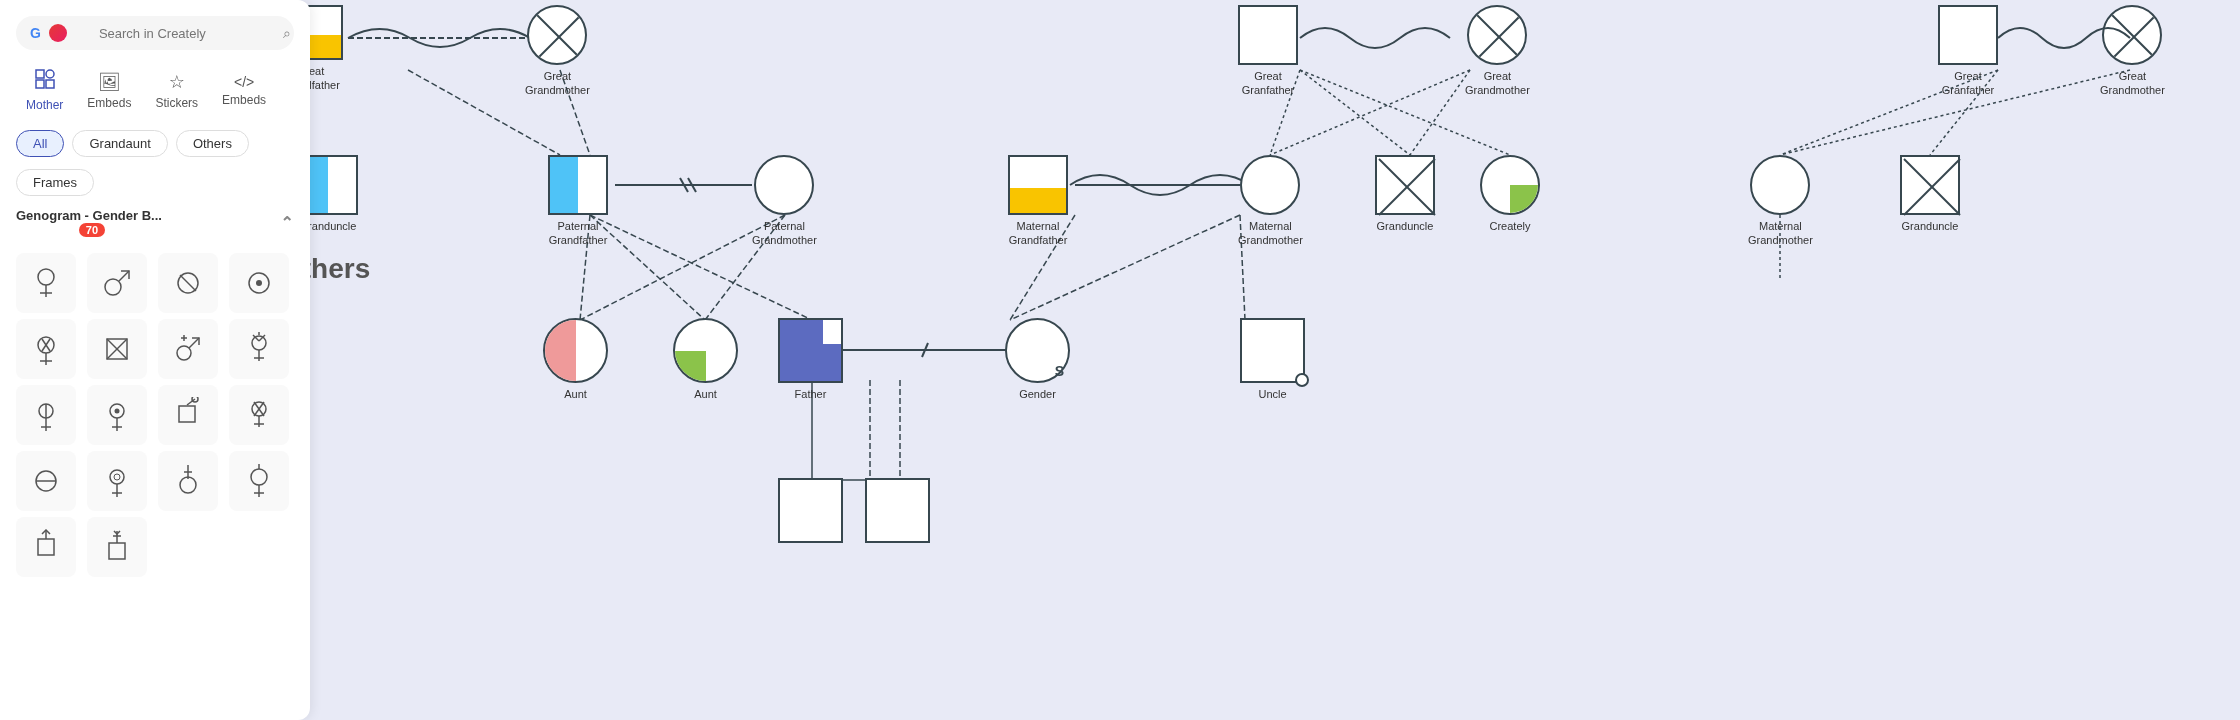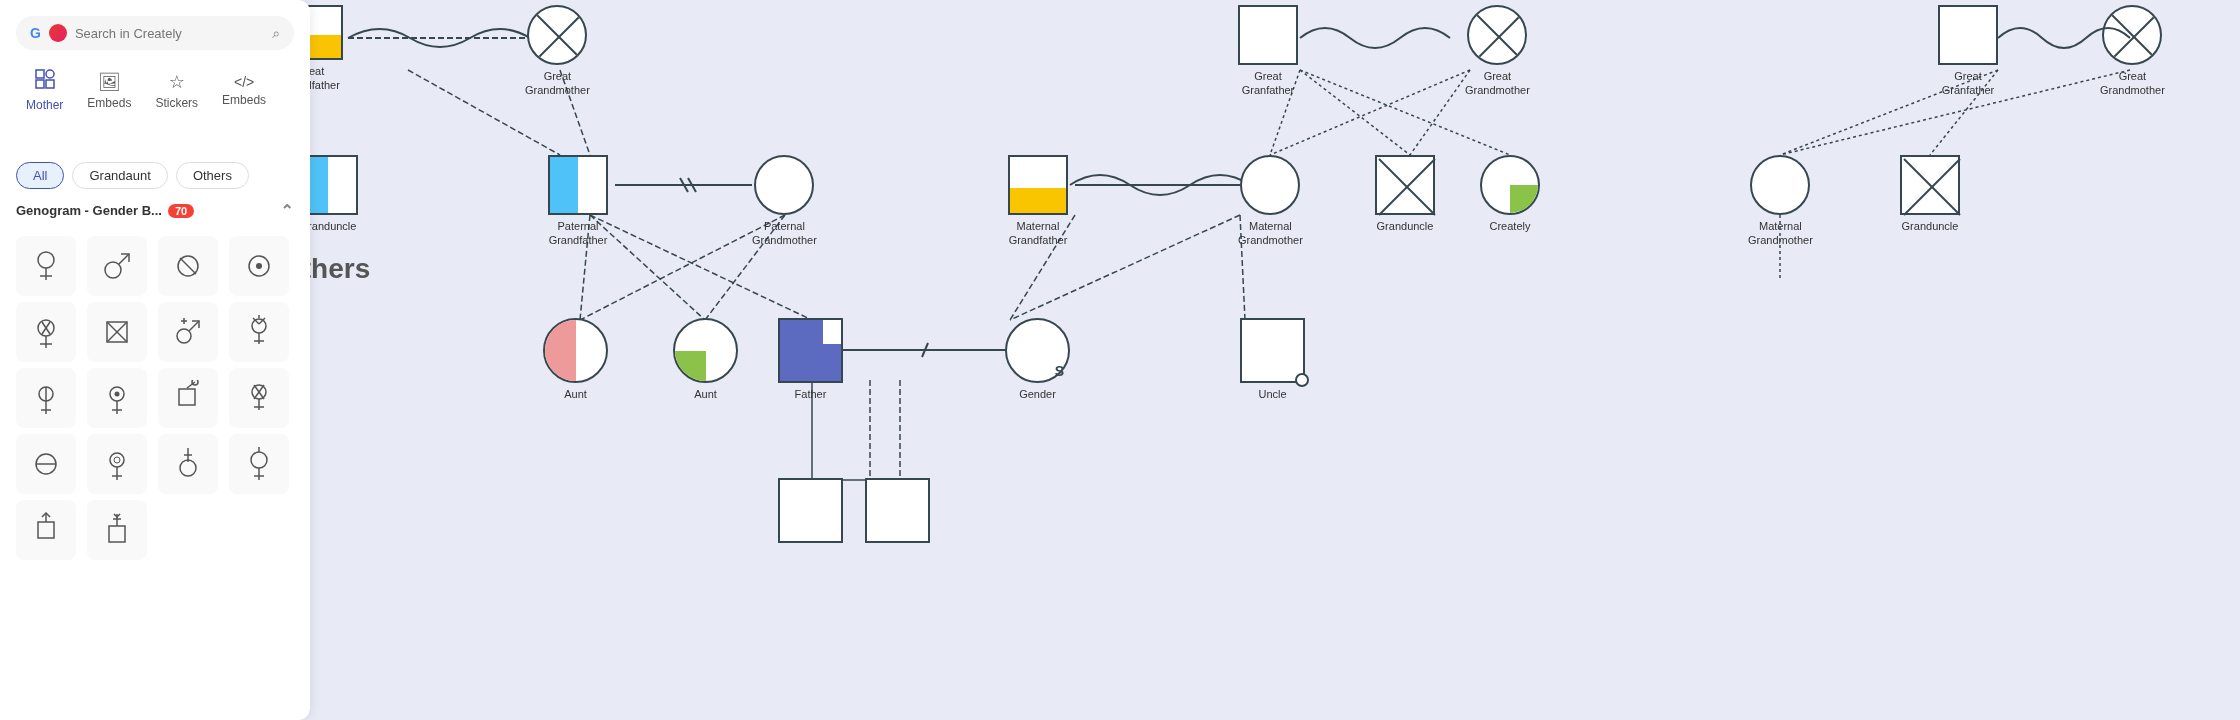--- a/index.html
+++ b/index.html
@@ -48,21 +48,21 @@
       color: #555;
     }
     .creately-icon {
       width: 18px; height: 18px;
       background: linear-gradient(135deg, #e53935, #e91e63);
       border-radius: 50%;
       display: inline-block;
     }
     .search-bar input {
       border: none; background: transparent; outline: none;
-      font-size: 13px; color: #7f1d1d; flex: 1;
+      font-size: 13px; color: #7f1d1d; flex: 1; margin-left: 24px;
     }
     .search-icon { color: #888; font-size: 14px; cursor: pointer; }
 
     .tabs-row {
       display: flex;
       gap: 4px;
       align-items: center;
     }
     .tab-item {
       display: flex;
@@ -85,21 +85,20 @@
       flex-wrap: wrap;
     }
     .filter-btn {
       padding: 5px 16px;
       border-radius: 20px;
       border: 1.5px solid #ddd;
       background: #fff;
       font-size: 13px;
       cursor: pointer;
       color: #333;
-      margin-top: 32px;
     }
     .filter-btn.active {
       background: #e8f0fe;
       border-color: #3f51b5;
       color: #3f51b5;
     }
     .frames-btn {
       padding: 5px 16px;
       border-radius: 20px;
       border: 1.5px solid #ddd;
@@ -443,23 +442,26 @@
       <span>Embeds</span>
     </div>
   </div>
 
   <div class="filter-row">
     <button class="filter-btn active">All</button>
     <button class="filter-btn">Grandaunt</button>
     <button class="filter-btn">Others</button>
   </div>
 
+  <div class="filter-row">
+    <button class="frames-btn">Frames</button>
+  </div>
 
   <div class="section-header">
-    <div style="display:flex;align-items:center;">
+    <div style="display:flex;align-items:center;flex-direction:column;">
       <span>Genogram - Gender B...</span>
       <span class="section-badge">70</span>
     </div>
     <span class="section-chevron">⌃</span>
   </div>
 
   <div class="shapes-grid">
 
     <div class="shape-item">
       <svg viewBox="0 0 36 36">

